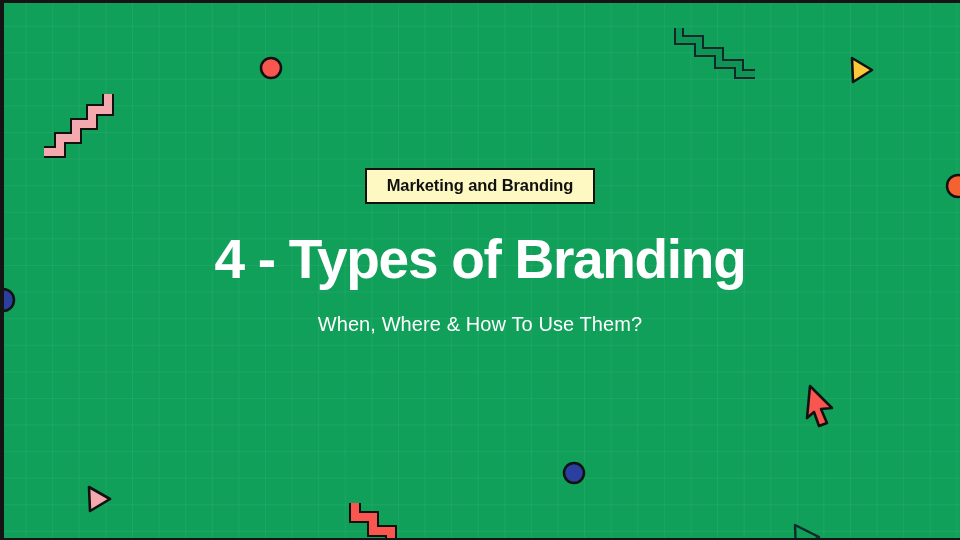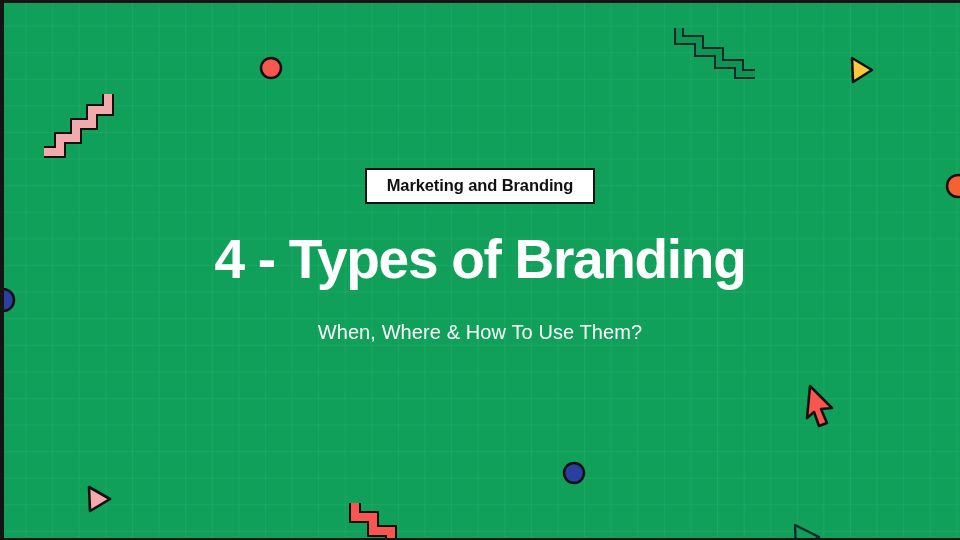--- a/index.html
+++ b/index.html
@@ -59,42 +59,42 @@
     top: 0;
     width: 960px;
     height: 540px;
     display: flex;
     flex-direction: column;
     align-items: center;
     justify-content: flex-start;
   }
   #badge {
     margin-top: 168px;
-    background: #ffffff;
+    background: #fef9c3;
     border: 2px solid #111111;
     color: #111111;
     font-size: 16.5px;
     font-weight: 700;
     letter-spacing: -0.1px;
     padding: 7px 20px 8px 20px;
     line-height: 1;
     white-space: nowrap;
   }
   #title {
     margin-top: 27px;
     color: #ffffff;
     font-size: 55px;
     font-weight: 700;
     letter-spacing: -1.3px;
     line-height: 1.05;
     white-space: nowrap;
     text-align: center;
   }
   #subtitle {
-    margin-top: 32px;
+    margin-top: 24px;
     color: #ffffff;
     font-size: 20px;
     font-weight: 400;
     letter-spacing: 0.1px;
     line-height: 1.2;
     white-space: nowrap;
     text-align: center;
   }
 </style>
 </head>

